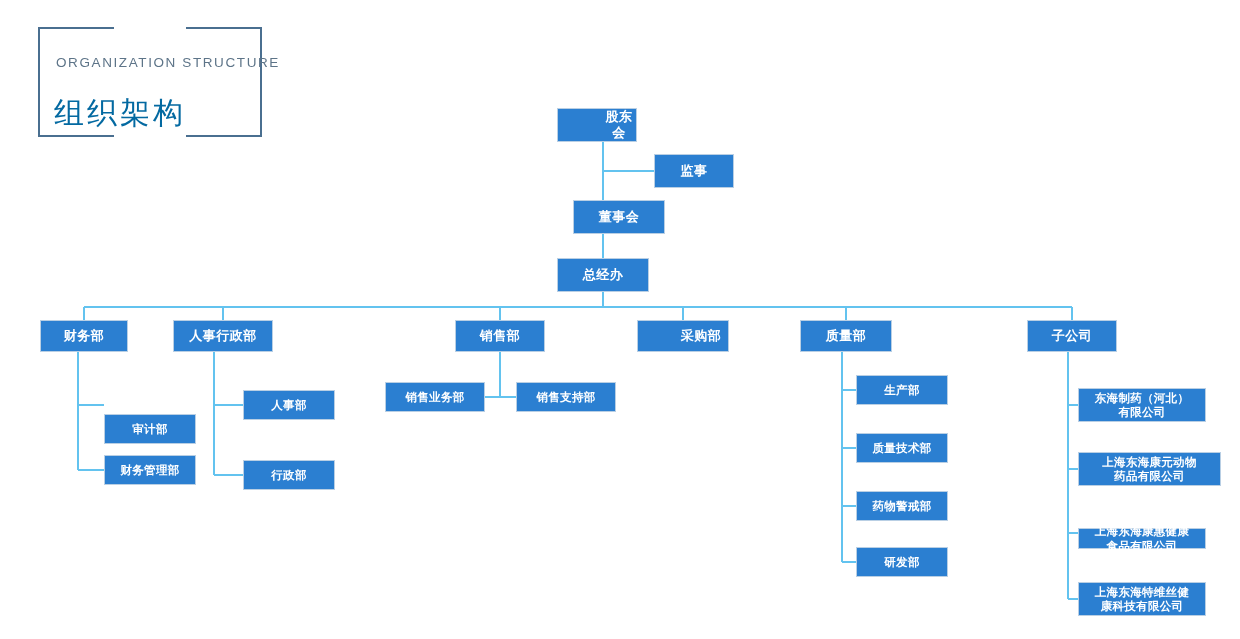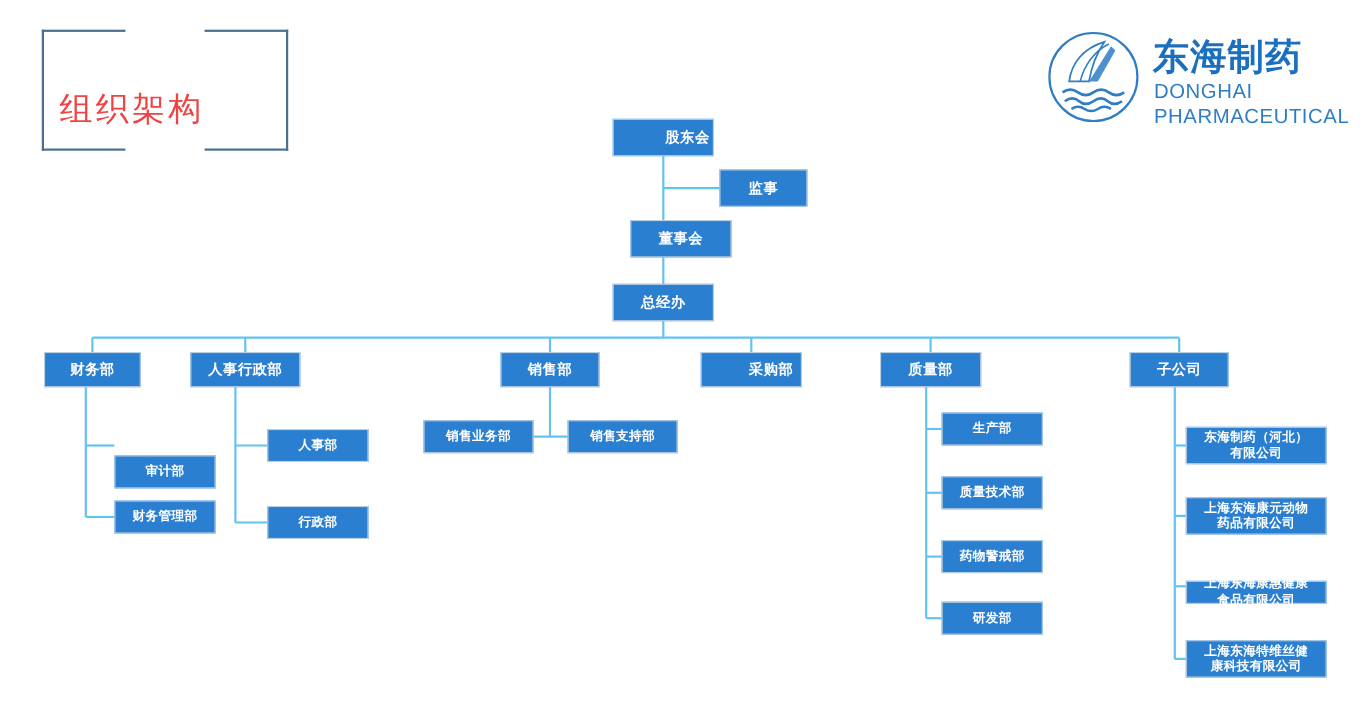--- a/index.html
+++ b/index.html
@@ -18,22 +18,22 @@
     border: 2px solid #4a6f90;
   }
   .bracket.left  { left: 0;   border-right: none; }
   .bracket.right { left: 148px; border-left: none; }
   #title-en {
     position: absolute; left: 18px; top: 28px;
     font-size: 13.5px; letter-spacing: 1.6px; color: #5d7488;
     white-space: nowrap; font-weight: 400;
   }
   #title-cn {
-    position: absolute; left: 16px; top: 52px;
-    font-size: 30px; letter-spacing: 3px; color: #ef4444;
+    position: absolute; left: 16px; top: 66px;
+    font-size: 30px; letter-spacing: 3px; color: #0369a1;
     white-space: nowrap; font-weight: 400;
   }
 
   
   #logo-block { position: absolute; left: 952px; top: 26px; width: 282px; height: 106px; }
   #logo-mark { position: absolute; left: 0; top: 2px; width: 84px; height: 84px; }
   #logo-cn {
     position: absolute; left: 96px; top: 4px;
     font-size: 33px; font-weight: bold; color: #1a6fbf;
     letter-spacing: 1px; white-space: nowrap;
@@ -64,37 +64,24 @@
   .node.sub { font-size: 11.5px; letter-spacing: 0.3px; }
 </style>
 </head>
 <body>
 
 <div id="stage">
 
   <div id="title-block">
     <div class="bracket left"></div>
     <div class="bracket right"></div>
+    <div id="title-en">ORGANIZATION STRUCTURE</div>
     <div id="title-cn">组织架构</div>
   </div>
 
-  <div id="logo-block">
-    <svg id="logo-mark" viewBox="0 0 84 84">
-      <circle cx="42" cy="42" r="40" fill="#fff" stroke="#2f7dc4" stroke-width="2"></circle>
-      <path d="M20 46 C22 30 32 16 52 10 C44 22 40 34 38 46 Z" fill="none" stroke="#2f7dc4" stroke-width="1.6"></path>
-      <path d="M30 46 C34 30 44 18 56 12" fill="none" stroke="#2f7dc4" stroke-width="1.4"></path>
-      <path d="M38 46 L58 14 L62 18 L46 46 Z" fill="#2f7dc4" opacity="0.85"></path>
-      <path d="M14 56 q7 -5 14 0 t14 0 t14 0 t14 0" fill="none" stroke="#2f7dc4" stroke-width="2.4"></path>
-      <path d="M16 64 q7 -5 13 0 t13 0 t13 0 t13 0" fill="none" stroke="#2f7dc4" stroke-width="2.4"></path>
-      <path d="M22 71 q6 -4 12 0 t12 0 t12 0" fill="none" stroke="#2f7dc4" stroke-width="2.2"></path>
-    </svg>
-    <div id="logo-cn">东海制药</div>
-    <div id="logo-en1">DONGHAI</div>
-    <div id="logo-en2">PHARMACEUTICAL</div>
-  </div>
 
   <svg id="wires">
       <line x1="603" y1="142" x2="603" y2="200"></line>
       <line x1="603" y1="171" x2="654" y2="171"></line>
       <line x1="603" y1="234" x2="603" y2="258"></line>
       <line x1="603" y1="292" x2="603" y2="307"></line>
       <line x1="84" y1="307" x2="1072" y2="307"></line>
       <line x1="84" y1="307" x2="84" y2="320"></line>
       <line x1="223" y1="307" x2="223" y2="320"></line>
       <line x1="500" y1="307" x2="500" y2="320"></line>
@@ -115,21 +102,21 @@
       <line x1="1068" y1="352" x2="1068" y2="599"></line>
       <line x1="1068" y1="405" x2="1078" y2="405"></line>
       <line x1="1068" y1="469" x2="1078" y2="469"></line>
       <line x1="1068" y1="533" x2="1078" y2="533"></line>
       <line x1="1068" y1="599" x2="1078" y2="599"></line>
       <line x1="500" y1="352" x2="500" y2="397"></line>
       <line x1="485" y1="397" x2="516" y2="397"></line>
     </svg>
 
   <div id="nodes">
-      <div class="node" style="left: 557px; top: 108px; width: 92px; height: 34px; padding-left: 44px;">股东会</div>
+      <div class="node" style="left: 557px; top: 108px; width: 80px; height: 34px; padding-left: 44px;">股东会</div>
       <div class="node" style="left: 654px; top: 154px; width: 80px; height: 34px;">监事</div>
       <div class="node" style="left: 557px; top: 200px; width: 92px; height: 34px; margin-left: 16px;">董事会</div>
       <div class="node" style="left: 557px; top: 258px; width: 92px; height: 34px;">总经办</div>
       <div class="node" style="left: 40px; top: 320px; width: 88px; height: 32px;">财务部</div>
       <div class="node" style="left: 173px; top: 320px; width: 100px; height: 32px;">人事行政部</div>
       <div class="node" style="left: 455px; top: 320px; width: 90px; height: 32px;">销售部</div>
       <div class="node" style="left: 637px; top: 320px; width: 92px; height: 32px; padding-left: 36px;">采购部</div>
       <div class="node" style="left: 800px; top: 320px; width: 92px; height: 32px;">质量部</div>
       <div class="node" style="left: 1027px; top: 320px; width: 90px; height: 32px;">子公司</div>
       <div class="node sub" style="left: 104px; top: 390px; width: 92px; height: 30px; margin-top: 24px;">审计部</div>
@@ -137,21 +124,21 @@
       <div class="node sub" style="left: 243px; top: 390px; width: 92px; height: 30px;">人事部</div>
       <div class="node sub" style="left: 243px; top: 460px; width: 92px; height: 30px;">行政部</div>
       <div class="node sub" style="left: 385px; top: 382px; width: 100px; height: 30px;">销售业务部</div>
       <div class="node sub" style="left: 516px; top: 382px; width: 100px; height: 30px;">销售支持部</div>
       <div class="node sub" style="left: 856px; top: 375px; width: 92px; height: 30px;">生产部</div>
       <div class="node sub" style="left: 856px; top: 433px; width: 92px; height: 30px; text-align: right;">质量技术部</div>
       <div class="node sub" style="left: 856px; top: 491px; width: 92px; height: 30px;">药物警戒部</div>
       <div class="node sub" style="left: 856px; top: 547px; width: 92px; height: 30px;">研发部</div>
       <div class="node sub" style="left: 1078px; top: 388px; width: 128px; height: 34px;">东海制药（河北）
 有限公司</div>
-      <div class="node sub" style="left: 1078px; top: 452px; width: 128px; height: 34px;">上海东海康元动物
+      <div class="node sub" style="left: 1078px; top: 452px; width: 143px; height: 34px;">上海东海康元动物
 药品有限公司</div>
       <div class="node sub" style="left: 1078px; top: 528px; width: 128px; height: 21px;">上海东海康惠健康
 食品有限公司</div>
       <div class="node sub" style="left: 1078px; top: 582px; width: 128px; height: 34px;">上海东海特维丝健
 康科技有限公司</div>
     </div>
 
 </div>
 
 </body></html>

